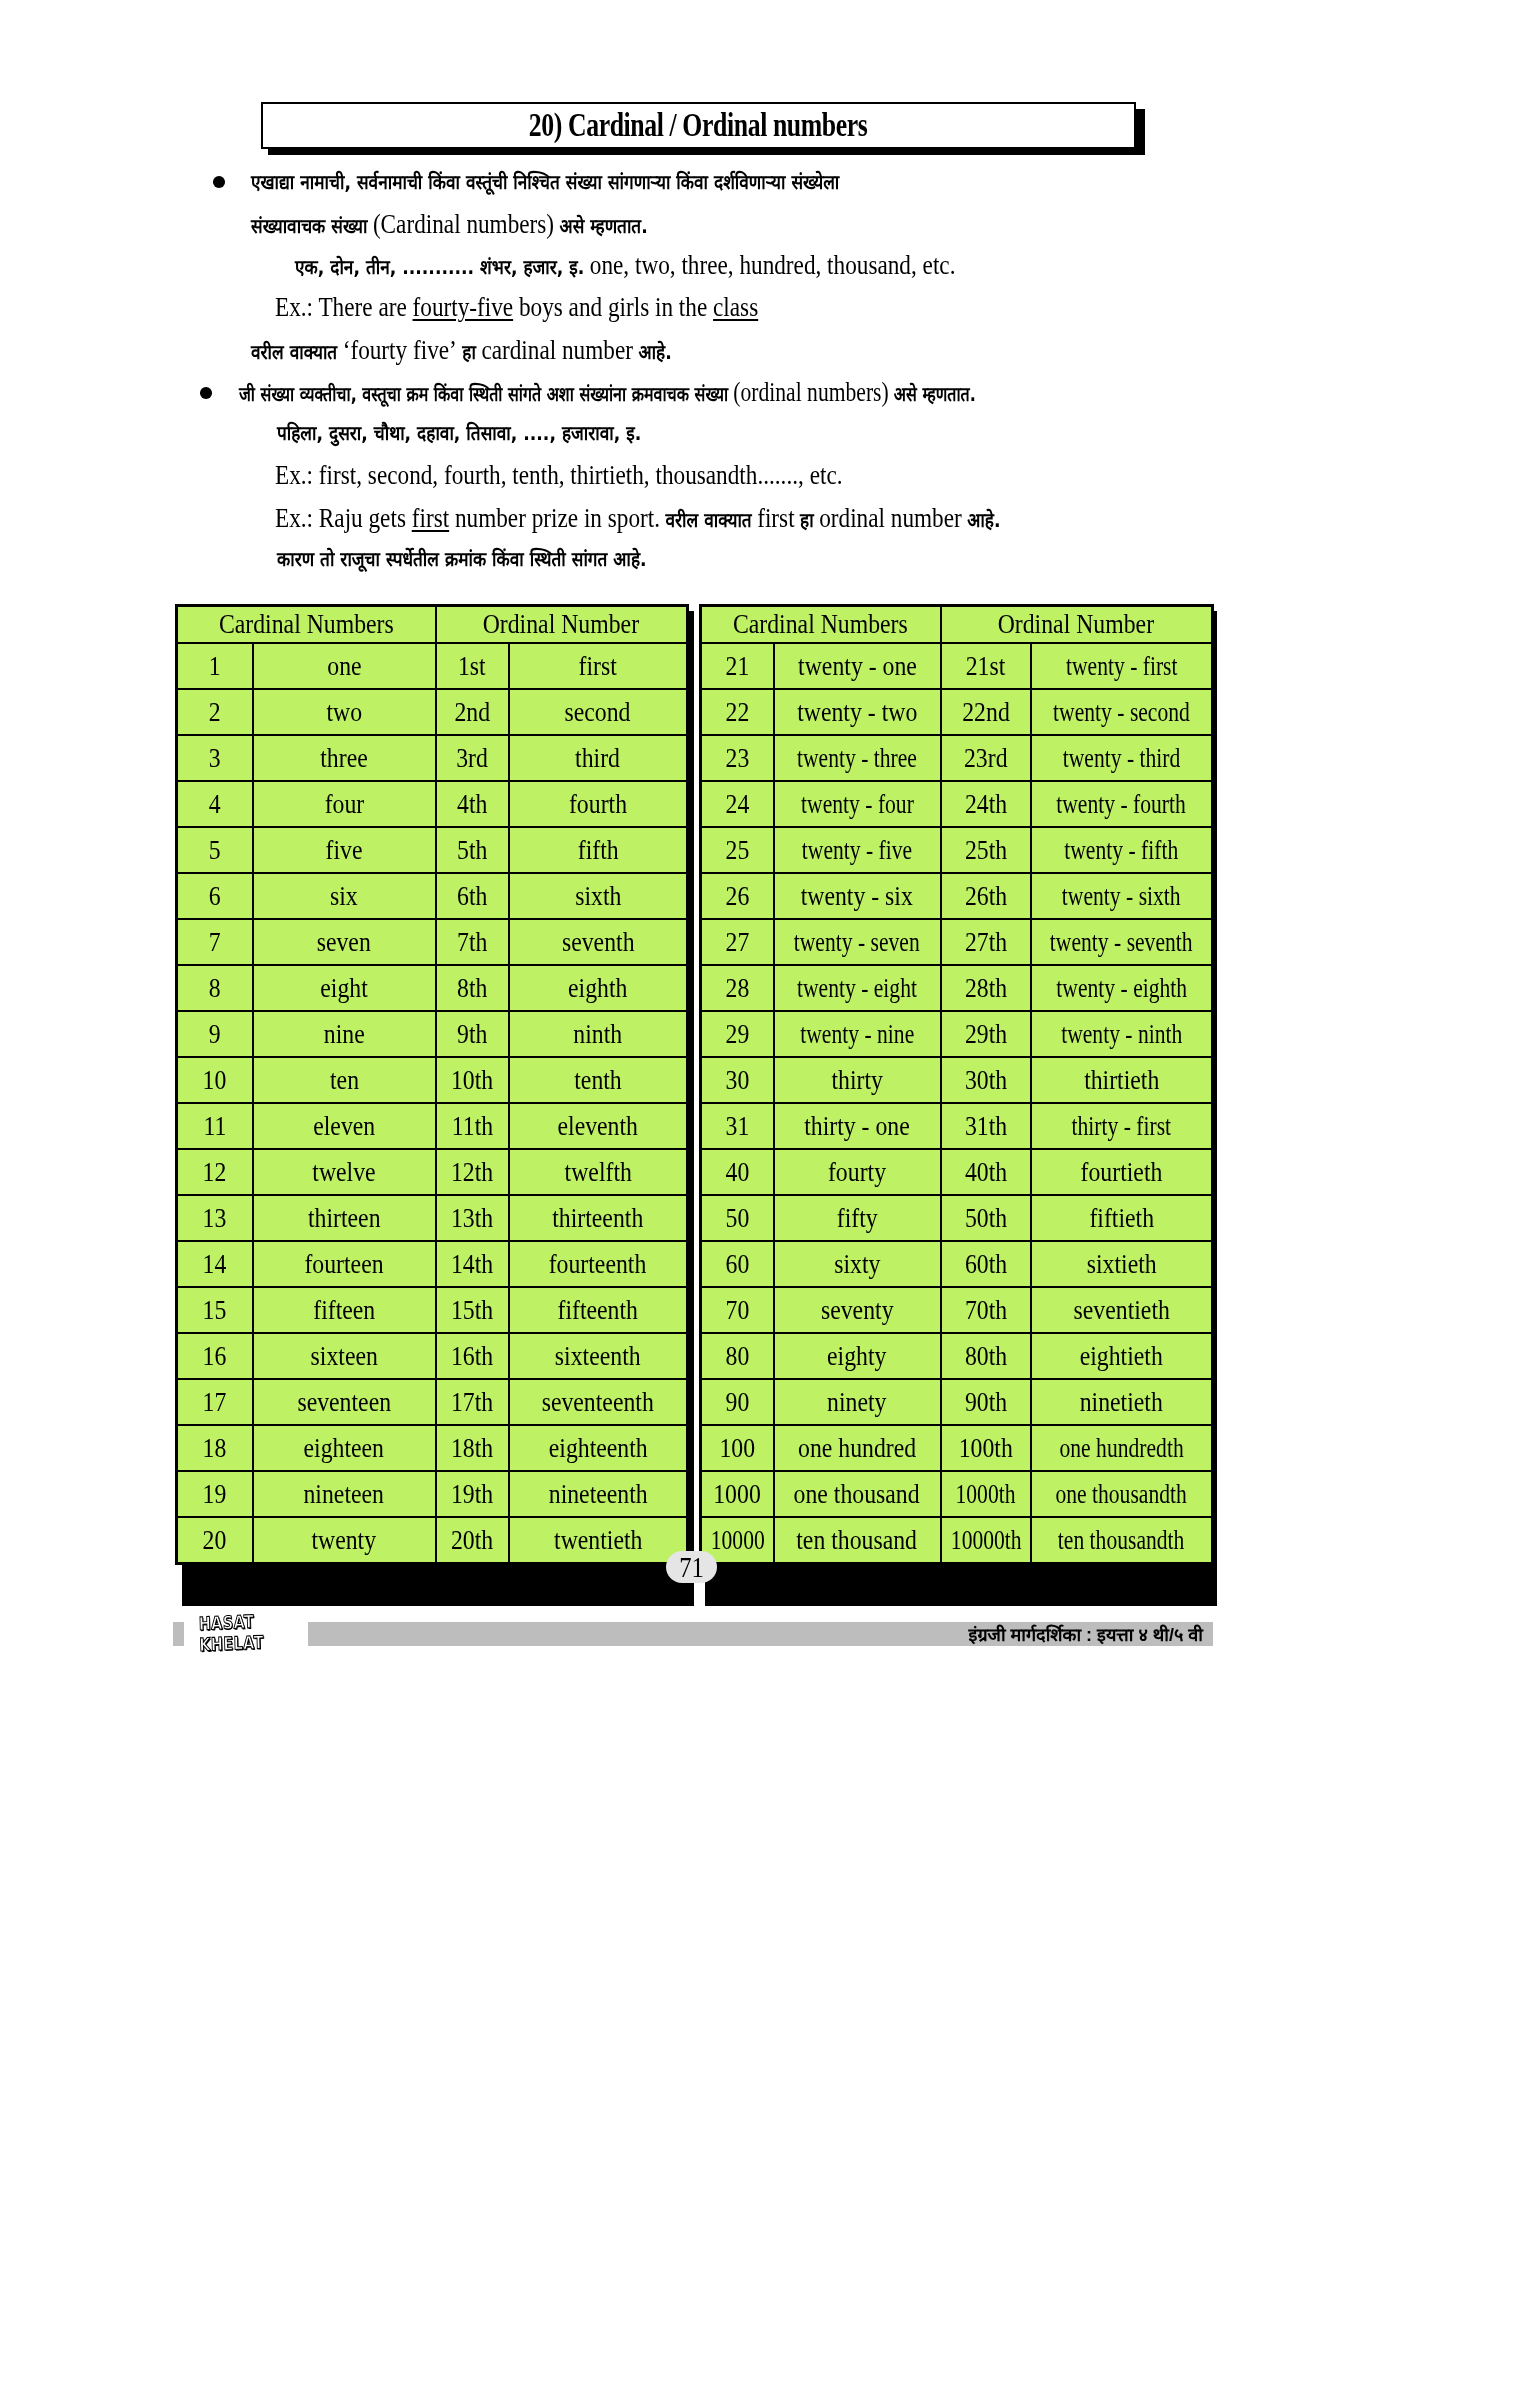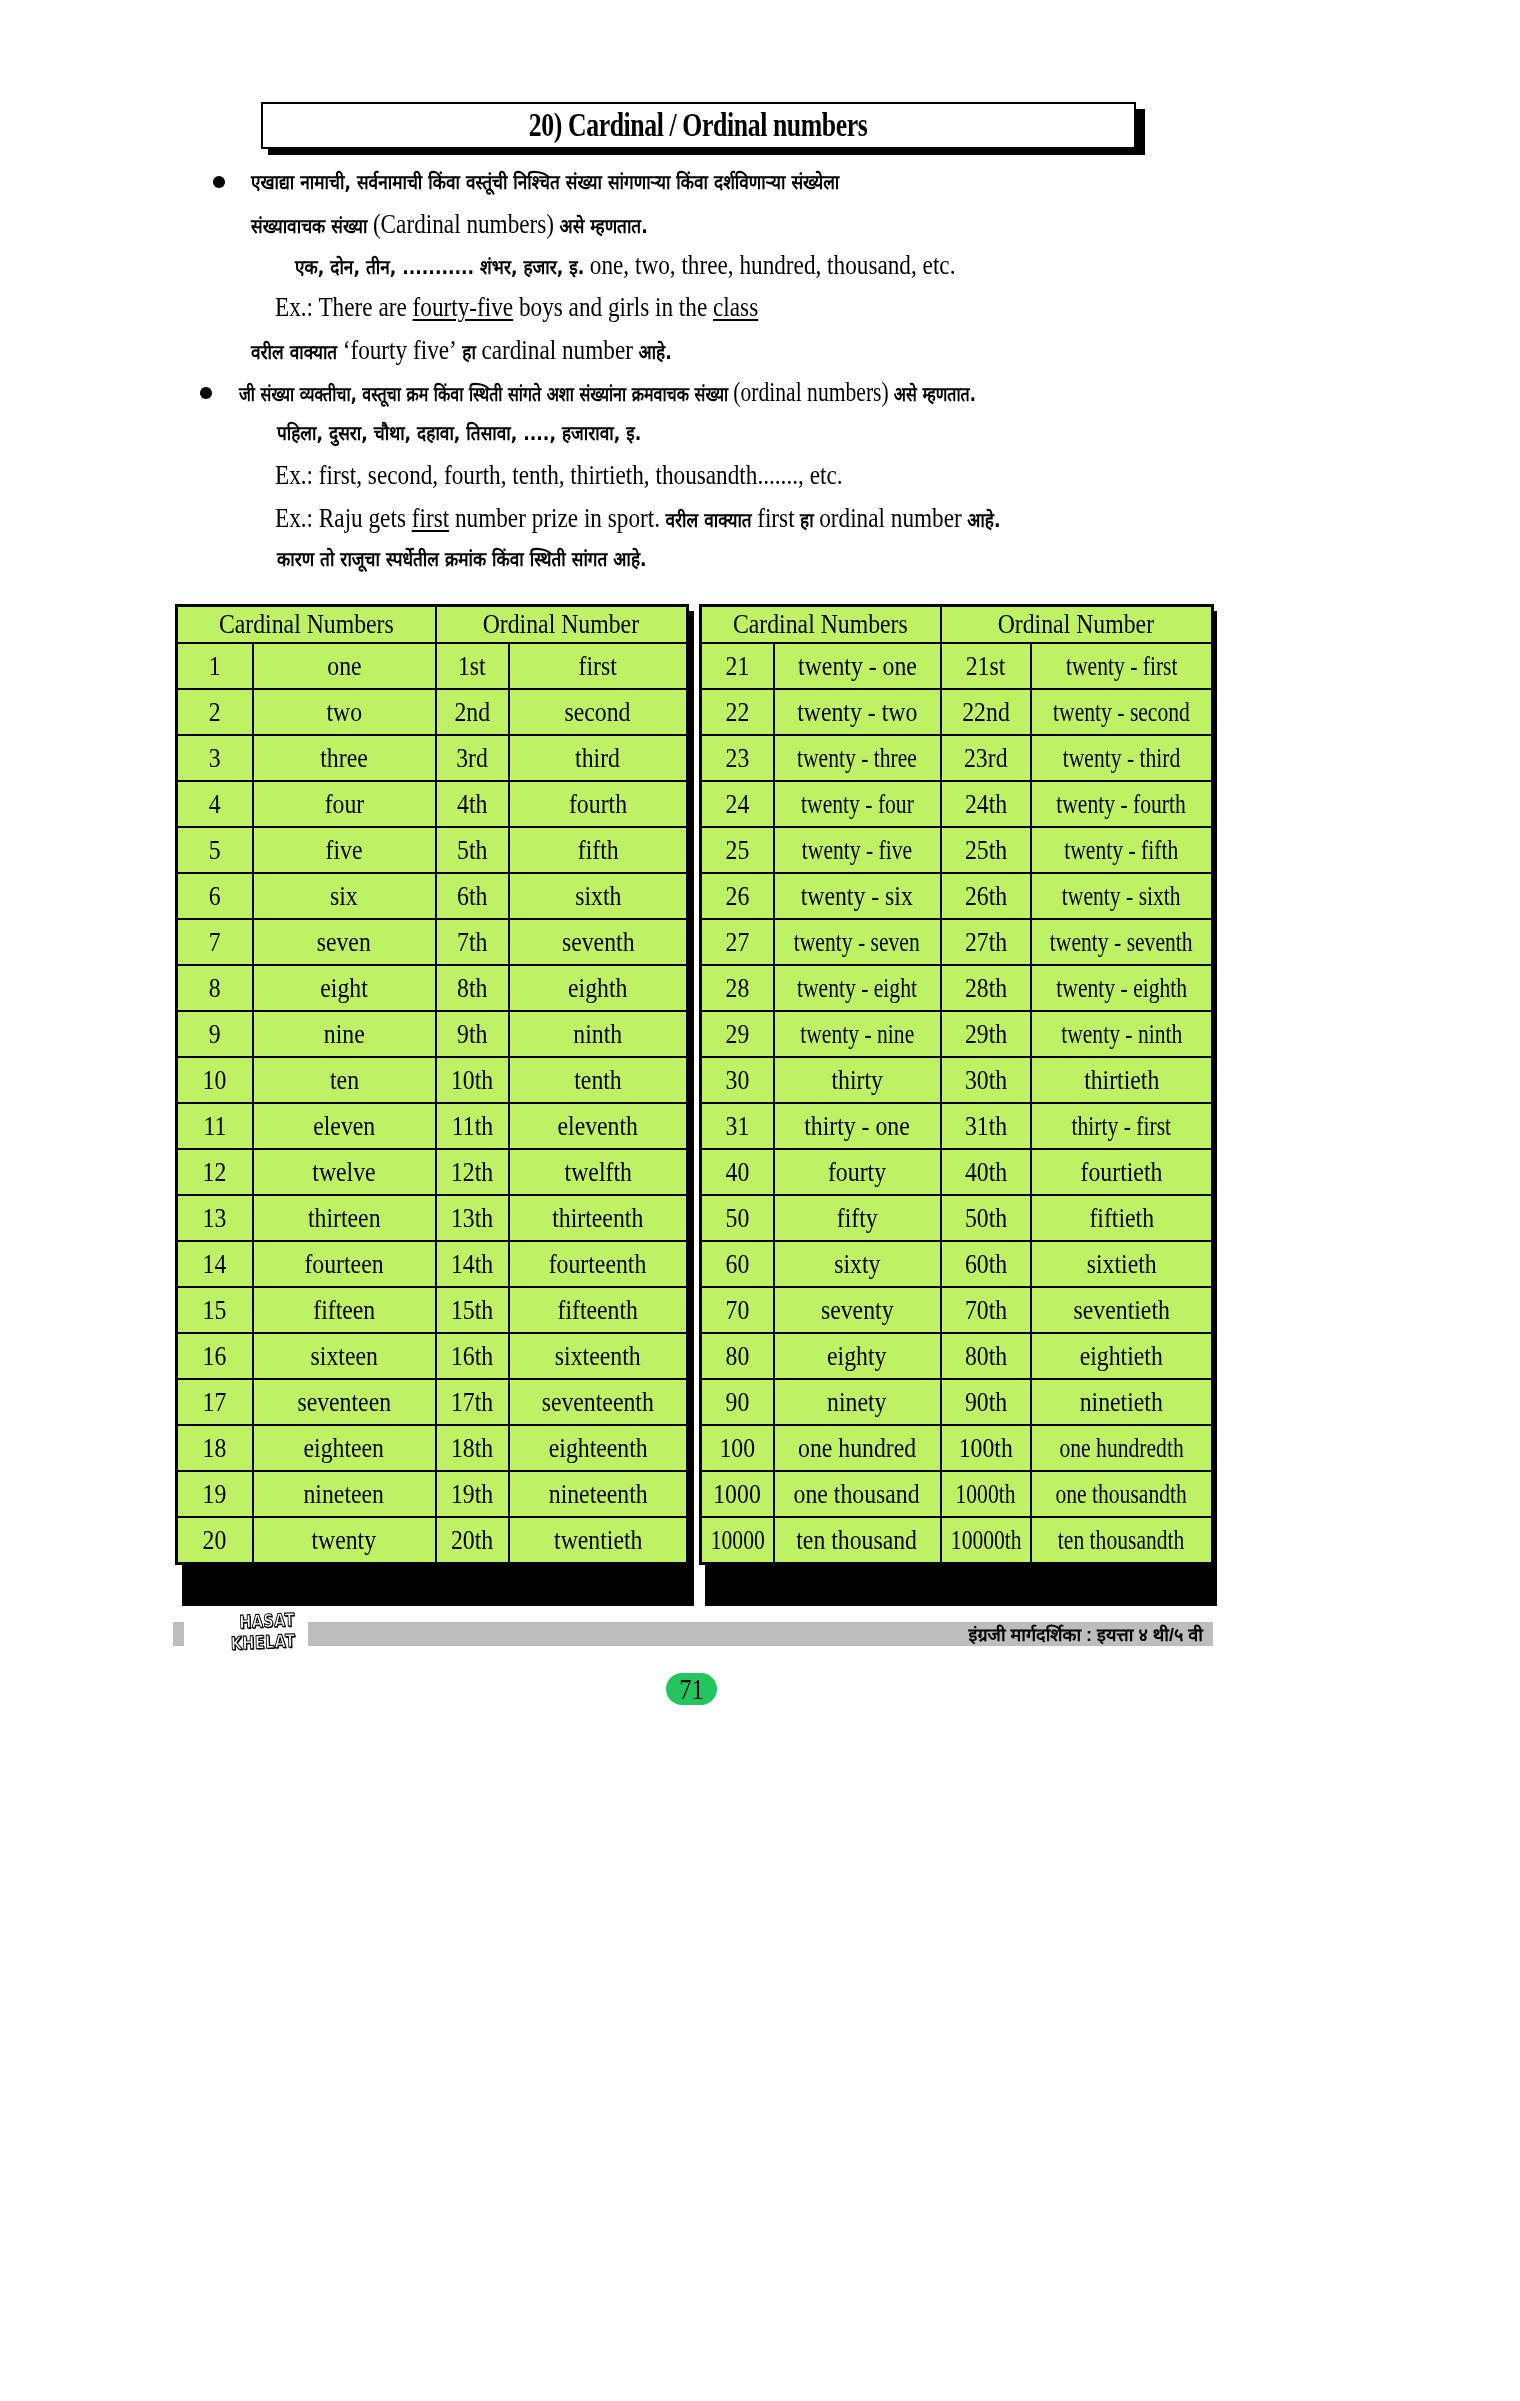--- a/index.html
+++ b/index.html
@@ -1,20 +1,20 @@
 <!DOCTYPE html>
 <html style="font-size:8.5px"><head>
 <meta charset="utf-8">
 <style>
   html, body { margin:0; padding:0; }
   body {
     width:1521px; height:2401px; background:#ffffff; position:relative; overflow:hidden;
     font-family:"Liberation Serif","DejaVu Serif",serif; color:#000;
   }
-  .abs { position:absolute;text-align:right; }
+  .abs { position:absolute; }
   
   #title-shadow { left:268px; top:109px; width:877px; height:46px; background:#000; }
   #title-box {
     left:261px; top:102px; width:871px; height:43px; background:#fff;
     border:2.7px solid #000; display:flex; align-items:center; justify-content:center;
   }
   #title-text {
     font-family:"Liberation Serif",serif; font-weight:bold; font-size:33px;
     transform:scaleX(0.78); letter-spacing:-0.5px; white-space:nowrap;
   }
@@ -56,21 +56,21 @@
   #footer-logo {
     left:187px; top:1617px; width:120px; height:30px;
     display:flex; align-items:center; justify-content:center;
   }
   #footer-logo span {
     font-family:"DejaVu Sans",sans-serif; font-weight:bold; font-size:18px; color:#fff;
     -webkit-text-stroke:1.1px #000; letter-spacing:0.5px; transform:scaleX(0.8) rotate(-2deg);
     display:inline-block; text-shadow:1.1px 1.1px 0 #000;
   }
   #page-pill {
-    left:666px; top:1673px; width:51px; height:32px; background:#22c55e; border-radius:16px;
+    left:666px; top:1551px; width:51px; height:32px; background:#e5e5e5; border-radius:16px;
     display:flex; align-items:center; justify-content:center;
   }
   #page-number { font-family:"Liberation Serif",serif; font-size:29px; transform:scaleX(0.85); display:inline-block; }
   #footer-right {
     right:318px; top:1620px; height:27px; display:flex; align-items:center;
     font-family:Liberation Sans, sans-serif; font-weight:bold; font-size:18px;
   }
 </style>
 </head>
 <body>

